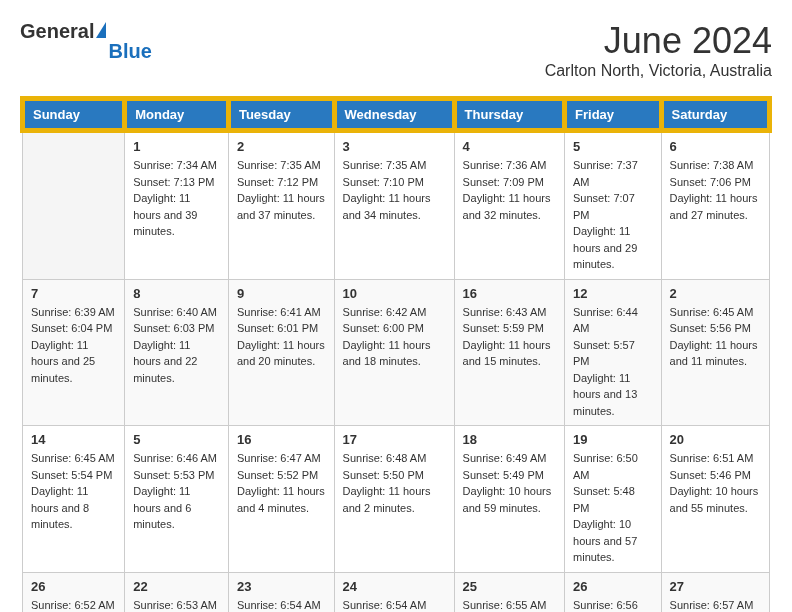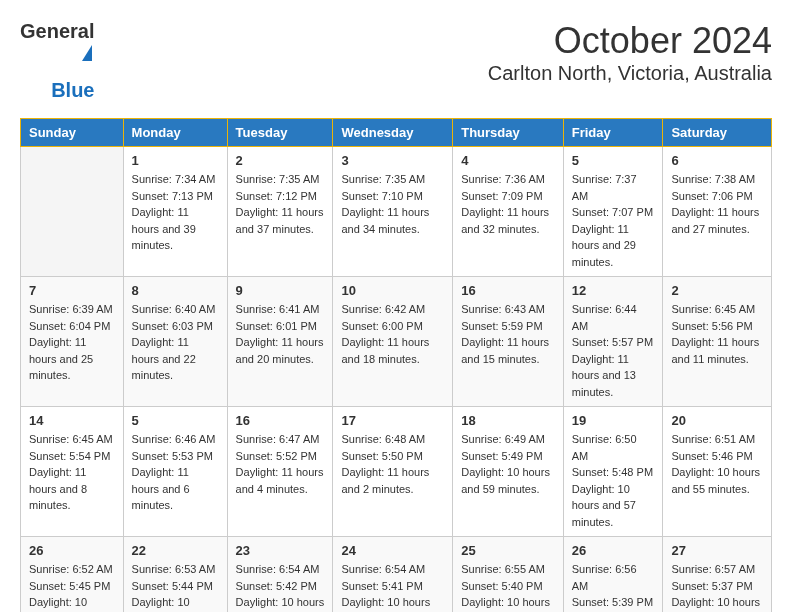--- a/index.html
+++ b/index.html
@@ -16,25 +16,24 @@
       align-items: flex-start;
       margin-bottom: 16px;
     }
     .logo {
       display: flex;
       flex-direction: column;
       align-items: flex-start;
     }
     .logo-text {
       display: flex;
-      align-items: flex-end;
+      align-items: flex-start;
       font-size: 22px;
       font-weight: bold;
       color: #333;
-      flex-direction: column;
     }
     .logo-general { color: #333; font-size: 20px; font-weight: bold; }
     .logo-blue { color: #1a6fbc; font-size: 20px; font-weight: bold; margin-top: 20px; }
     .logo-icon {
       display: inline-block;
       width: 0;
       height: 0;
       border-left: 10px solid transparent;
       border-bottom: 16px solid #1a6fbc;
       margin-left: 2px;
@@ -44,35 +43,35 @@
     }
     .title-block {
       text-align: right;
     }
     .month-title {
       font-size: 36px;
       font-weight: normal;
       color: #333;
     }
     .location-title {
-      font-size: 20px;
+      font-size: 16px;
       color: #333;
     }
     table {
       width: 100%;
       border-collapse: collapse;
       border: 1px solid #ccc;
     }
     thead tr th {
       background-color: #2979c0;
       color: #fff;
       font-size: 13px;
       font-weight: bold;
       padding: 6px 8px;
-      border: 1px solid #eab308;
+      border: 5px solid #eab308;
       text-align: left;
     }
     tbody tr {
       border-bottom: 1px solid #ccc;
     }
     tbody tr td {
       vertical-align: top;
       padding: 6px 8px;
       border-right: 1px solid #ccc;
       font-size: 11px;
@@ -104,21 +103,21 @@
 
 <div class="header">
   <div class="logo">
     <div class="logo-text">
       <span class="logo-general">General</span>
       <span class="logo-icon"></span>
       <span class="logo-blue">Blue</span>
     </div>
   </div>
   <div class="title-block">
-    <div class="month-title">October 2024</div>
+    <div class="month-title">June 2024</div>
     <div class="location-title">Carlton North, Victoria, Australia</div>
   </div>
 </div>
 
 <table>
   <thead>
     <tr>
     <th>Sunday</th>
         <th>Monday</th>
         <th>Tuesday</th>

